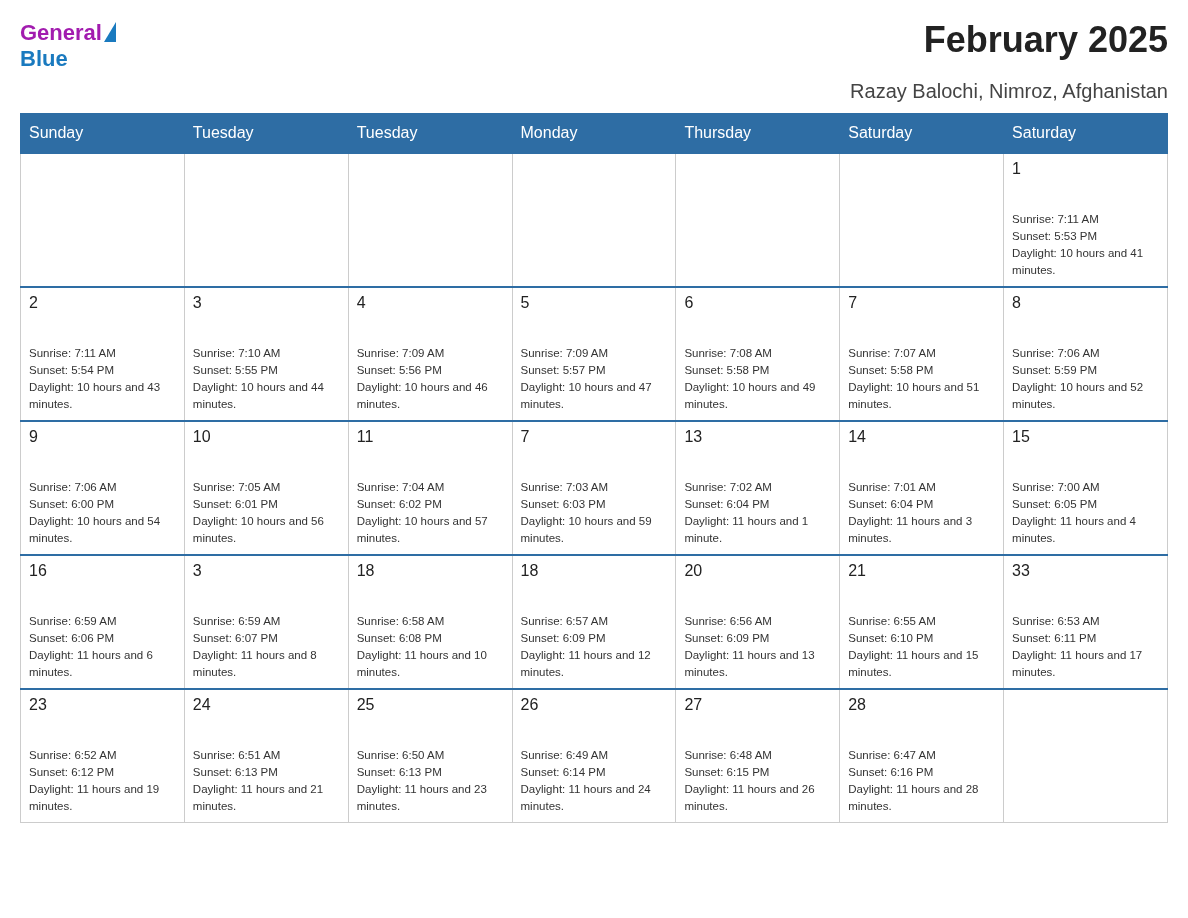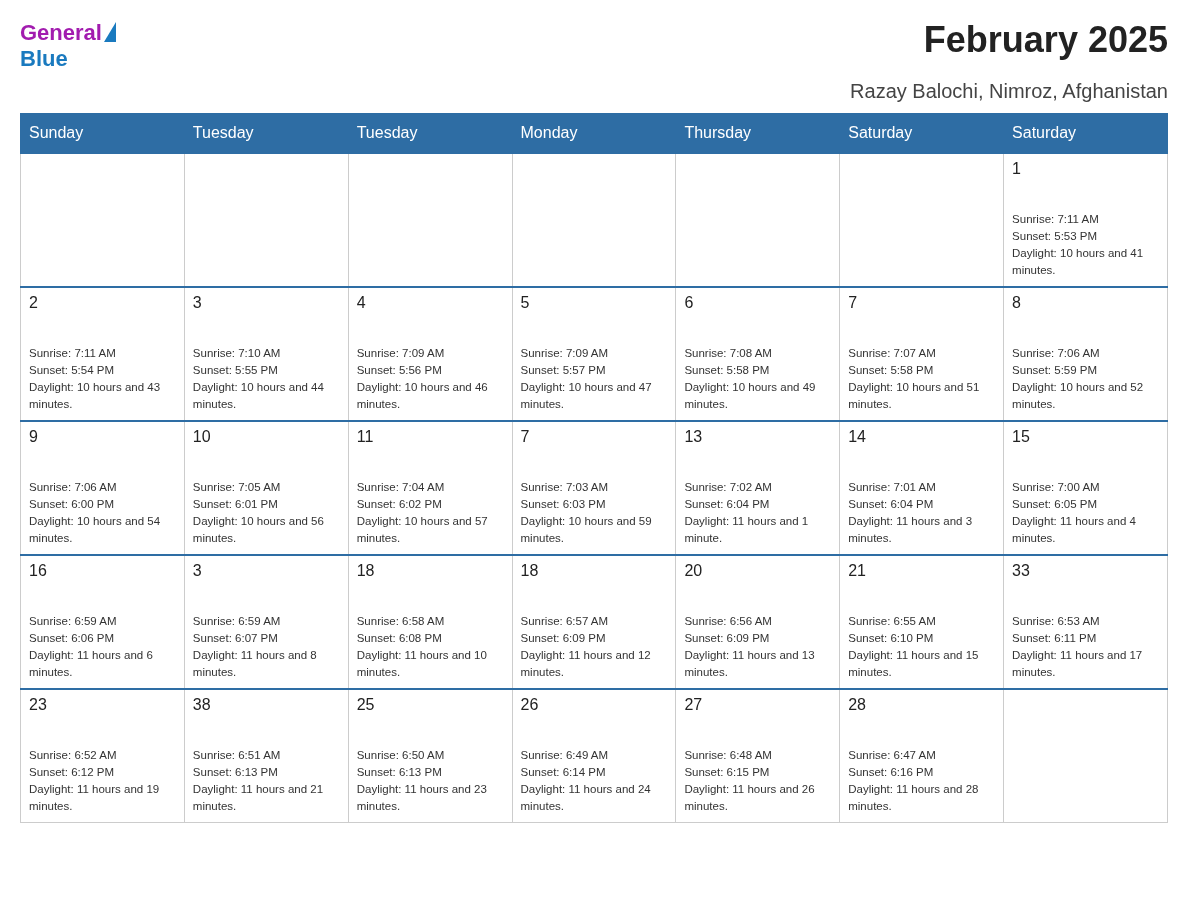--- a/index.html
+++ b/index.html
@@ -238,21 +238,21 @@
           <div class="day-number">33</div>
           <div class="day-info">Sunrise: 6:53 AM<br>Sunset: 6:11 PM<br>Daylight: 11 hours and 17 minutes.</div>
         </td>
       </tr>
       <tr class="row-border">
         <td>
           <div class="day-number">23</div>
           <div class="day-info">Sunrise: 6:52 AM<br>Sunset: 6:12 PM<br>Daylight: 11 hours and 19 minutes.</div>
         </td>
         <td>
-          <div class="day-number">38</div>
+          <div class="day-number">24</div>
           <div class="day-info">Sunrise: 6:51 AM<br>Sunset: 6:13 PM<br>Daylight: 11 hours and 21 minutes.</div>
         </td>
         <td>
           <div class="day-number">25</div>
           <div class="day-info">Sunrise: 6:50 AM<br>Sunset: 6:13 PM<br>Daylight: 11 hours and 23 minutes.</div>
         </td>
         <td>
           <div class="day-number">26</div>
           <div class="day-info">Sunrise: 6:49 AM<br>Sunset: 6:14 PM<br>Daylight: 11 hours and 24 minutes.</div>
         </td>

